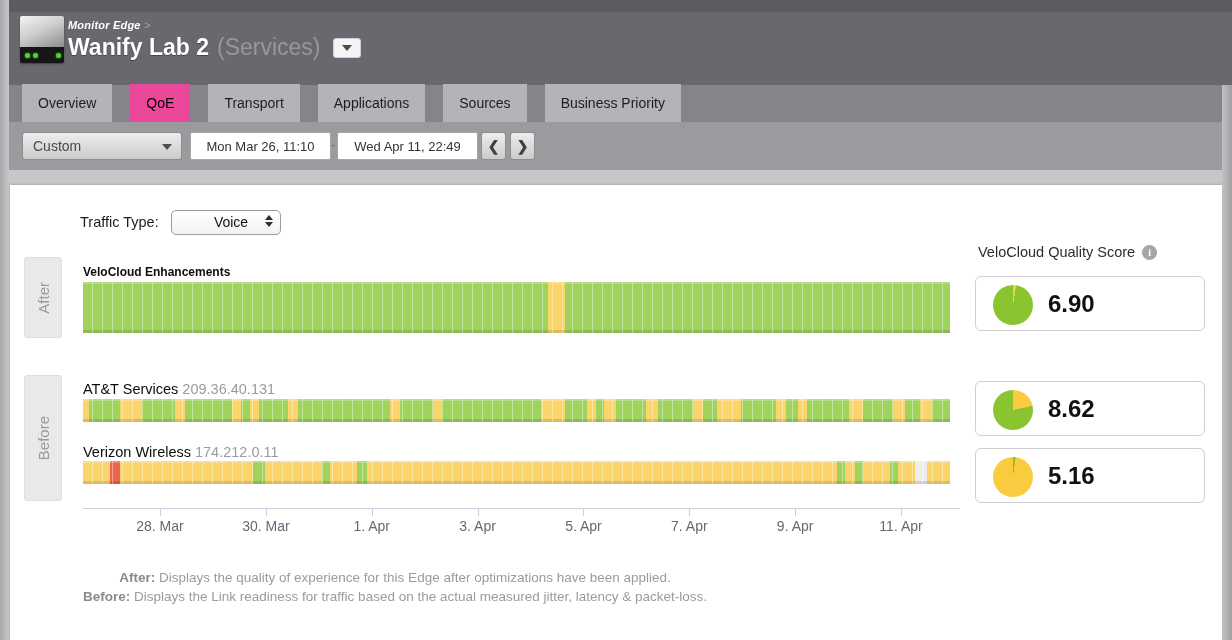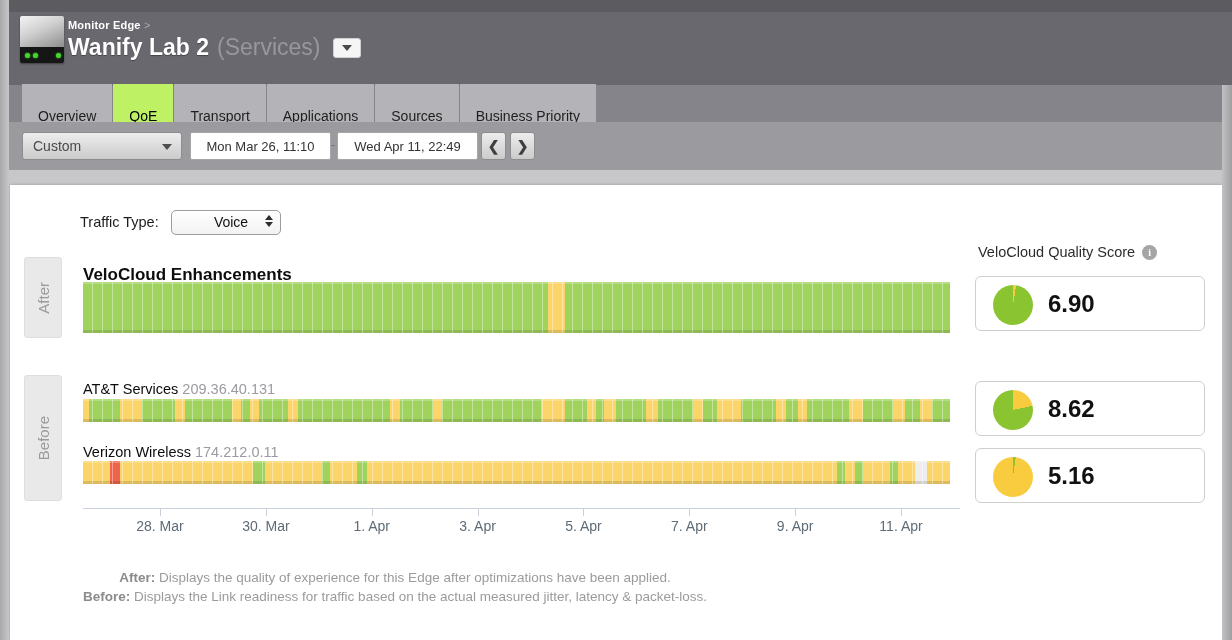--- a/index.html
+++ b/index.html
@@ -12,32 +12,32 @@
 
   
   .header { position:absolute; top:0; left:0; width:1232px; height:85px; background:#68686e; }
   .header::before { content:''; position:absolute; top:0; left:0; right:0; height:12px; background:rgba(0,0,0,0.12); }
   .device-icon { position:absolute; left:20px; top:16px; width:44px; height:47px; border-radius:2px; overflow:hidden; box-shadow:0 1px 2px rgba(0,0,0,0.4); }
   .device-top { height:31px; background:linear-gradient(155deg,#f4f4f4 0%,#cfcfcf 45%,#8d8d8d 100%); }
   .device-bottom { height:16px; background:#161616; position:relative; }
   .led { position:absolute; top:6px; width:5px; height:5px; border-radius:50%; background:#45d62e; box-shadow:0 0 2px #45d62e; }
   .led1{ left:5px;} .led2{ left:13px;} .led3{ left:36px;}
   .head-text { position:absolute; left:68px; top:19px; }
-  .breadcrumb { font-size:11px; font-weight:bold; color:#ffffff; letter-spacing:.2px; }
+  .breadcrumb { font-size:11px; font-weight:bold; color:#ffffff; letter-spacing:.2px;font-style:italic; }
   .breadcrumb .arrow { color:#a8a8ae; font-weight:normal; }
   .titlerow { margin-top:3px; display:flex; align-items:center; white-space:nowrap; }
   .title { font-size:23px; font-weight:bold; color:#ffffff; text-shadow:0 1px 1px rgba(0,0,0,0.35); }
   .status { font-size:23px; color:#97979d; margin-left:8px; }
   .dd-btn { display:inline-flex; align-items:center; justify-content:center; width:28px; height:20px; background:#f5f5f5; border:1px solid #d0d0d0; border-radius:3px; margin-left:12px; cursor:pointer; }
   .chev { width:0; height:0; border-left:5px solid transparent; border-right:5px solid transparent; border-top:6px solid #4a4a4a; }
 
   
   .tabstrip { position:absolute; top:85px; left:0; width:1232px; height:37px; background:#84848a; display:flex; align-items:flex-end; padding-left:22px; }
-  .tab { height:38px; line-height:30px; padding:17px 16px; background:#b4b4b8; color:#1e1e1e; font-size:14px; margin-right:1px; cursor:pointer; }
-  .tab.active { background:#bef264; color:#000; }
+  .tab { height:38px; line-height:30px; padding:4px 16px; background:#b4b4b8; color:#1e1e1e; font-size:14px; margin-right:18px; cursor:pointer; }
+  .tab.active { background:#ec4899; color:#000; }
 
   
   .daterow { position:absolute; top:122px; left:0; width:1232px; height:48px; background:#9b9b9f; }
   .preset { position:absolute; left:22px; top:10px; width:160px; height:28px; border:1px solid #8d8d8d; border-radius:3px;
     background:linear-gradient(#ededed,#cbcbcb); font-size:14px; color:#4a4a4a; line-height:26px; padding-left:10px; cursor:pointer; }
   .preset .tri { position:absolute; right:9px; top:11px; width:0; height:0; border-left:5px solid transparent; border-right:5px solid transparent; border-top:6px solid #4f4f4f; }
   .dateinput { position:absolute; top:10px; height:28px; width:141px; background:#fff; border:1px solid #a6a6a6; border-radius:2px;
     font-size:13px; color:#333; text-align:center; font-family:"Liberation Sans",sans-serif; }
   .d1 { left:190px; } .d2 { left:337px; }
   .ddash { position:absolute; left:331px; top:16px; color:#6e6e72; font-size:12px; }
@@ -54,21 +54,21 @@
   .tt-select .updown { position:absolute; right:7px; top:4px; display:flex; flex-direction:column; gap:2px; }
   .updown i { display:block; width:0; height:0; border-left:4px solid transparent; border-right:4px solid transparent; }
   .updown .up { border-bottom:5px solid #2e2e2e; } .updown .dn { border-top:5px solid #2e2e2e; }
 
   .side-box { position:absolute; left:14px; width:38px; background:#e9e9ea; border:1px solid #dedede; border-radius:3px;
     display:flex; align-items:center; justify-content:center; }
   .side-box span { writing-mode:vertical-rl; transform:rotate(180deg); color:#9a9a9a; font-size:15px; }
   .after-box { top:72px; height:81px; }
   .before-box { top:190px; height:126px; }
 
-  .row-label { position:absolute; left:73px; font-size:17px; color:#0d0d0d; white-space:nowrap; }
+  .row-label { position:absolute; left:73px; font-size:12px; color:#0d0d0d; white-space:nowrap; }
   .row-label b { font-weight:bold; }
   .row-label .ip { color:#9b9ba1; margin-left:4px; font-weight:normal; }
   .lbl-vc { top:80px; font-weight:bold; }
   .lbl-att { top:196px; font-size:14.5px; }
   .lbl-vz { top:259px; font-size:14.5px; }
 
   .bar { position:absolute; left:73px; width:867px; display:flex; overflow:hidden; }
   .bar::after { content:''; position:absolute; inset:0; pointer-events:none;
     background:
       repeating-linear-gradient(to right, transparent 0px, transparent 9px, rgba(255,255,255,0.38) 9px, rgba(255,255,255,0.38) 10px),

